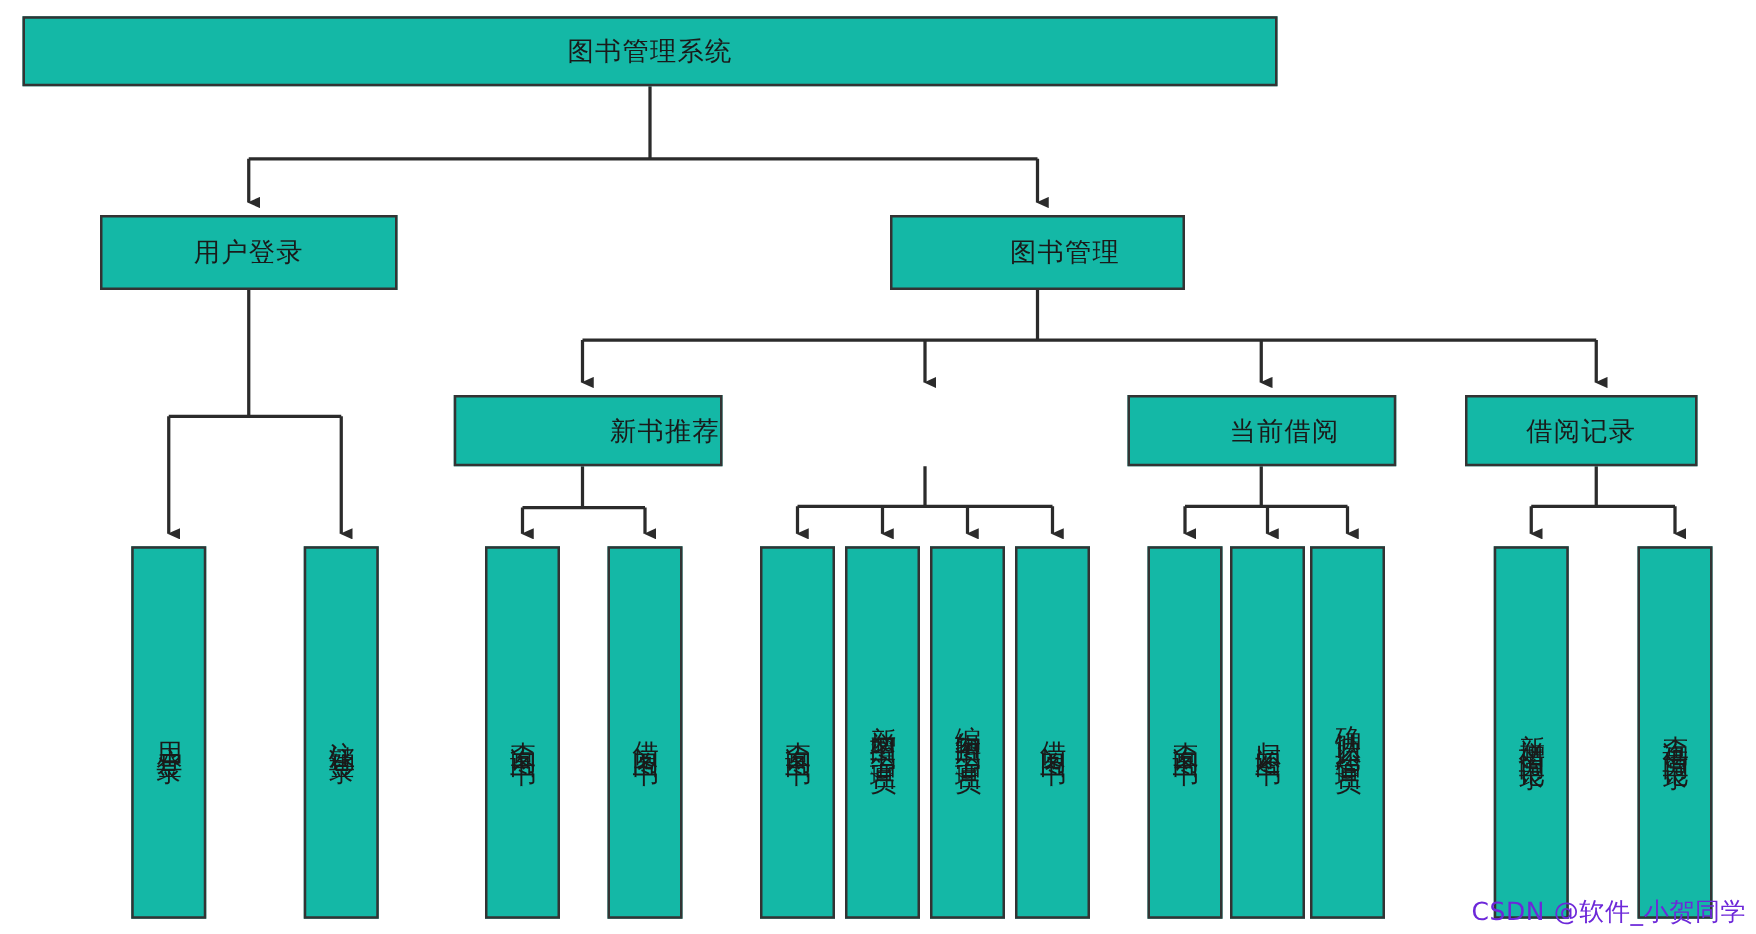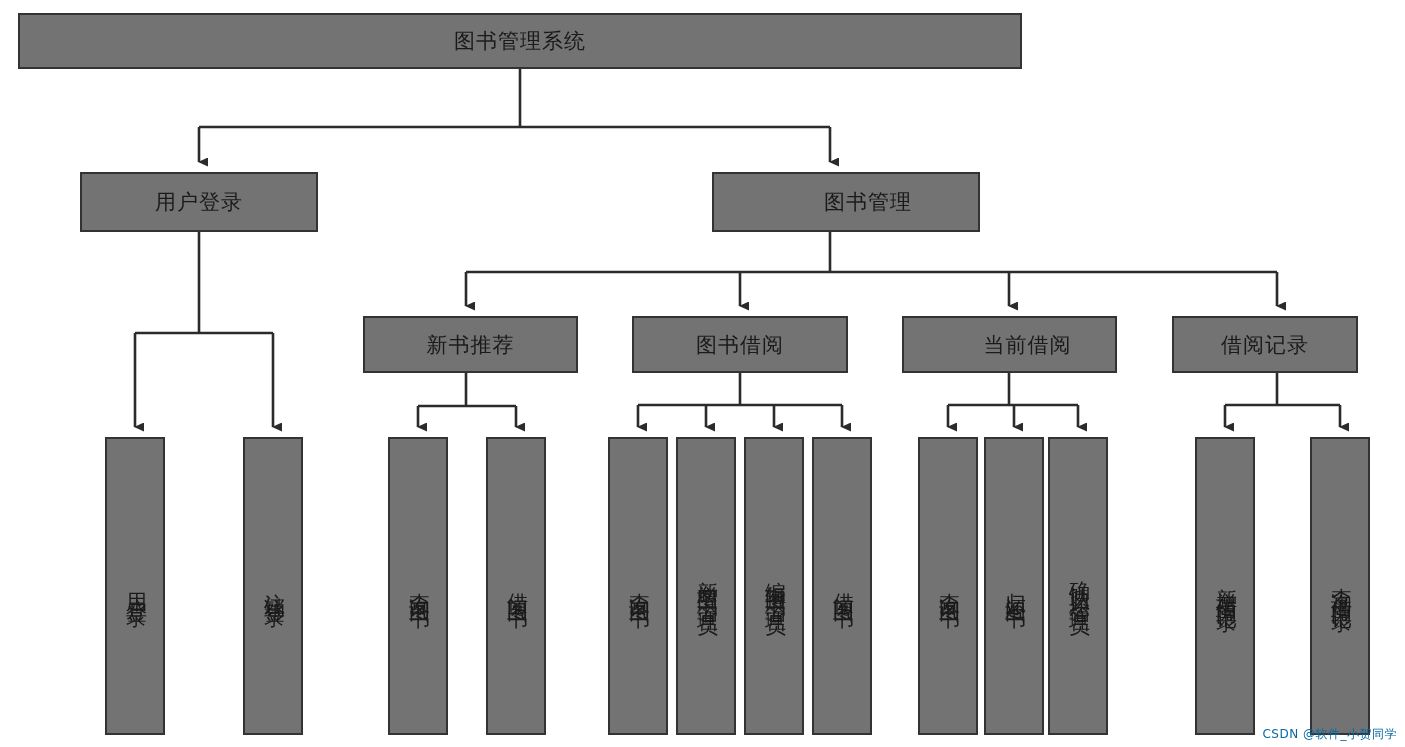--- a/index.html
+++ b/index.html
@@ -23,26 +23,25 @@
     position: absolute;
     left: 0;
     top: 0;
     width: 1405px;
     height: 747px;
   }
   .node-box {
     position: absolute;
     box-sizing: border-box;
     border: 2px solid #333333;
-    background: #737373;
+    background: #14b8a6;
     display: flex;
     align-items: center;
     justify-content: center;
     color: #1a1a1a;
-    font-family: Liberation Mono, monospace;
   }
   .node-h {
     font-size: 21px;
     letter-spacing: 1px;
     white-space: nowrap;
   }
   .node-v {
     writing-mode: vertical-rl;
     text-orientation: upright;
     font-size: 21px;
@@ -50,22 +49,22 @@
     line-height: 1;
     white-space: nowrap;
   }
   .node-label {
     display: block;
   }
   .watermark {
     position: absolute;
     right: 8px;
     bottom: 4px;
-    font-size: 12px;
-    color: #0369a1;
+    font-size: 20px;
+    color: #6d28d9;
     white-space: nowrap;
     letter-spacing: 0.5px;
   }
 </style>
 </head>
 <body>
 
 <div id="diagram-root">
 
   <svg class="flow-canvas" viewBox="0 0 1405 747">
@@ -134,29 +133,26 @@
     </g>
   </svg>
 
   <div class="node-box" style="left:18px; top:13px; width:1004px; height:56px;">
     <span class="node-label node-h">图书管理系统</span>
   </div>
 
   <div class="node-box" style="left:80px; top:172px; width:238px; height:60px;">
     <span class="node-label node-h">用户登录</span>
   </div>
-  <div class="node-box" style="left:712px; top:172px; width:268px; height:60px;padding-left:44px;">
+  <div class="node-box" style="left:712px; top:172px; width:236px; height:60px;padding-left:44px;">
     <span class="node-label node-h">图书管理</span>
   </div>
 
-  <div class="node-box" style="left:363px; top:316px; width:215px; height:57px;">
+  <div class="node-box" style="left:363px; top:316px; width:215px; height:57px;justify-content:flex-end;">
     <span class="node-label node-h">新书推荐</span>
-  </div>
-  <div class="node-box" style="left:632px; top:316px; width:216px; height:57px;">
-    <span class="node-label node-h">图书借阅</span>
   </div>
   <div class="node-box" style="left:902px; top:316px; width:215px; height:57px;padding-left:36px;">
     <span class="node-label node-h">当前借阅</span>
   </div>
   <div class="node-box" style="left:1172px; top:316px; width:186px; height:57px;">
     <span class="node-label node-h">借阅记录</span>
   </div>
 
   <div class="node-box" style="left:105px; top:437px; width:60px; height:298px;">
     <span class="node-label node-v">用户登录</span>

